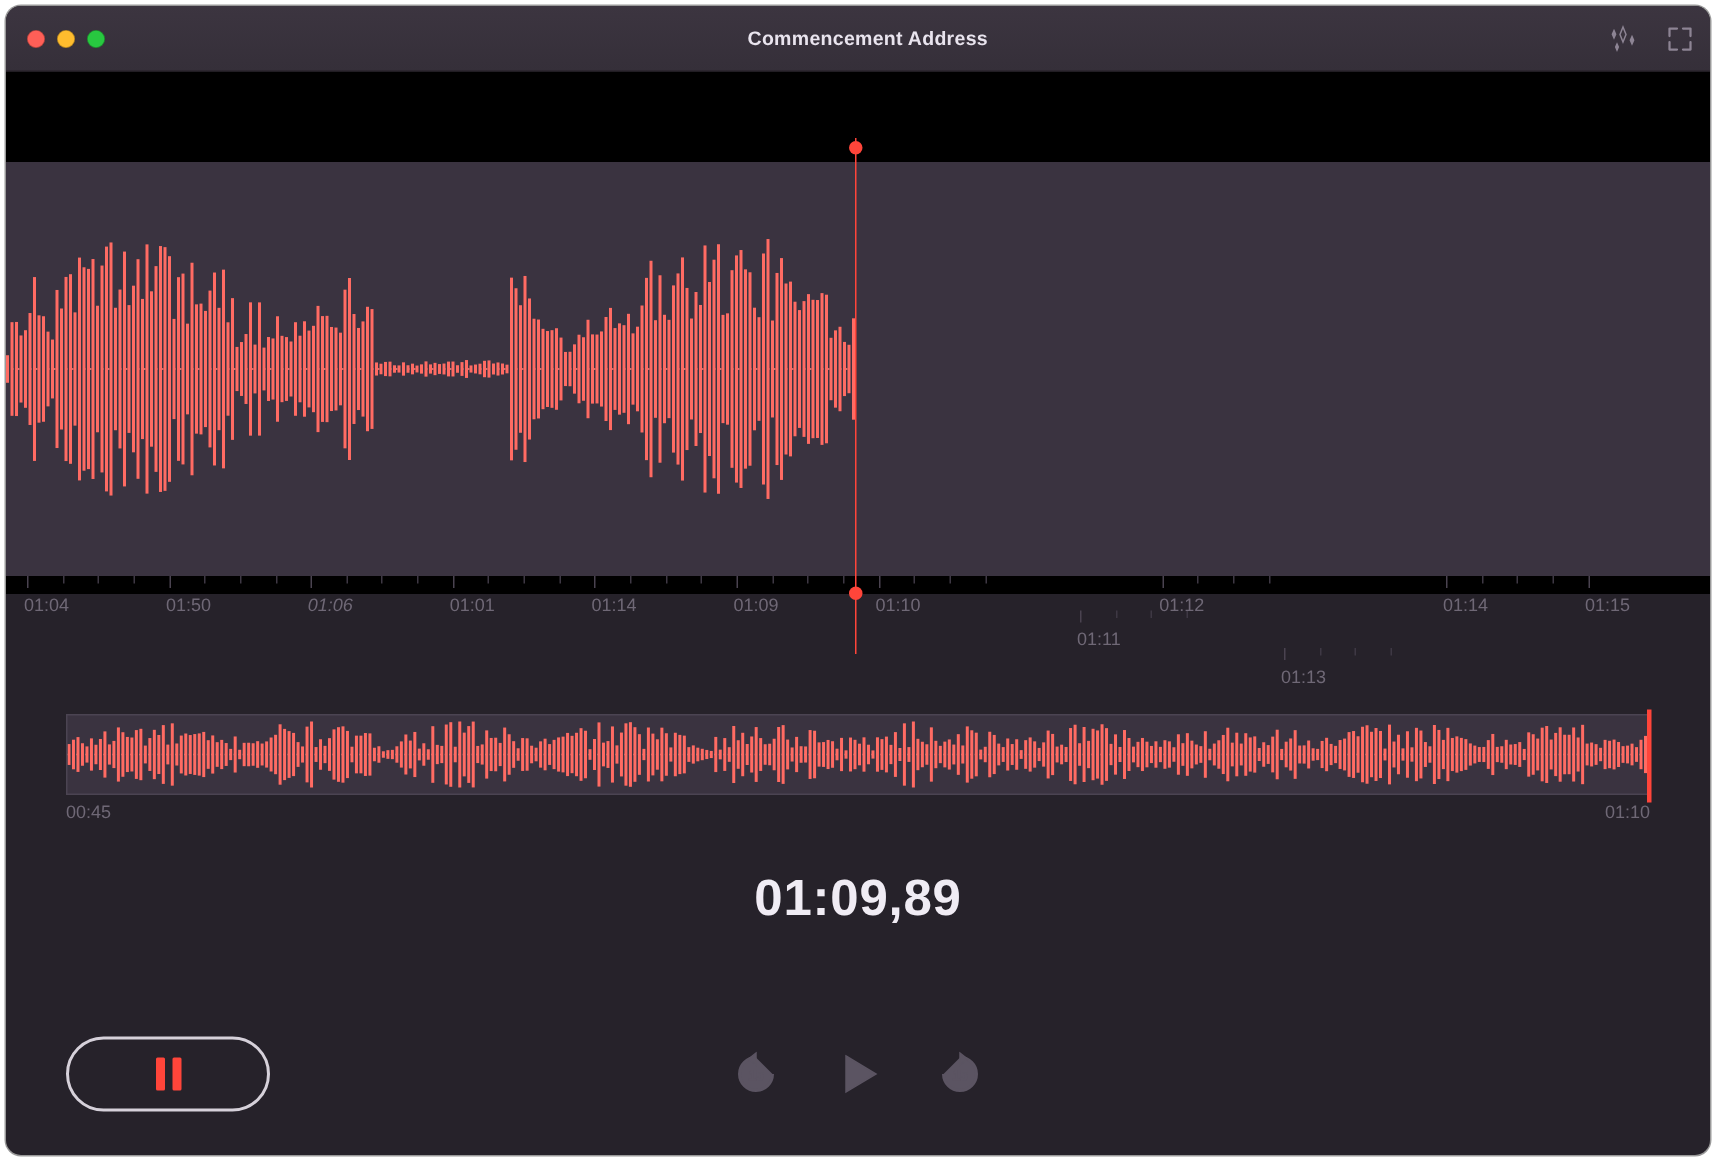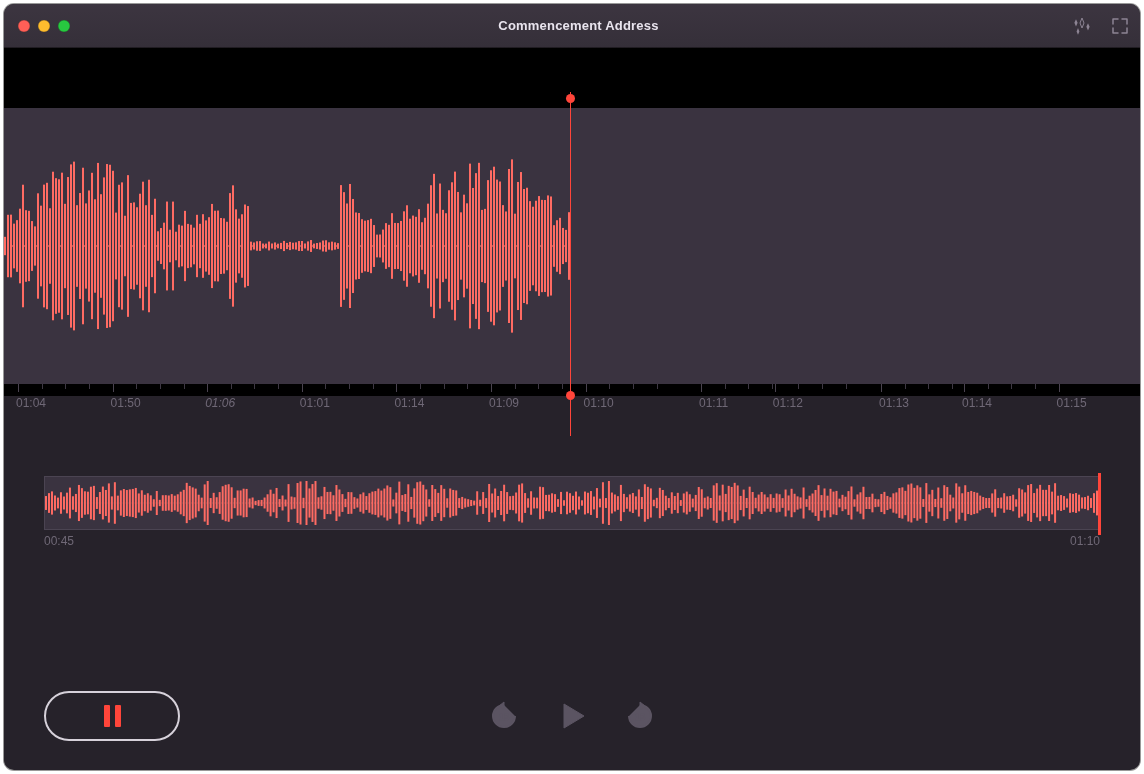--- a/index.html
+++ b/index.html
@@ -352,35 +352,35 @@
           <div class="sub" style="left: 47.3px;"></div>
           <div class="sub" style="left: 70.95px;"></div>
         </div>
         <div class="ruler-tick" style="left: 581.6px;">
           <div class="tick-line"></div>
           <div style="margin-left: -2px;">01:10</div>
           <div class="sub" style="left: 23.65px;"></div>
           <div class="sub" style="left: 47.3px;"></div>
           <div class="sub" style="left: 70.95px;"></div>
         </div>
-        <div class="ruler-tick" style="left: 697px;">
+        <div class="ruler-tick" style="left: 716px; margin-top: 23px;">
           <div class="tick-line"></div>
           <div style="margin-left: -2px;">01:11</div>
           <div class="sub" style="left: 23.65px;"></div>
           <div class="sub" style="left: 47.3px;"></div>
           <div class="sub" style="left: 70.95px;"></div>
         </div>
         <div class="ruler-tick" style="left: 770.8px;">
           <div class="tick-line"></div>
           <div style="margin-left: -2px;">01:12</div>
           <div class="sub" style="left: 23.65px;"></div>
           <div class="sub" style="left: 47.3px;"></div>
           <div class="sub" style="left: 70.95px;"></div>
         </div>
-        <div class="ruler-tick" style="left: 877px;">
+        <div class="ruler-tick" style="left: 852px; margin-top: 48px;">
           <div class="tick-line"></div>
           <div style="margin-left: -2px;">01:13</div>
           <div class="sub" style="left: 23.65px;"></div>
           <div class="sub" style="left: 47.3px;"></div>
           <div class="sub" style="left: 70.95px;"></div>
         </div>
         <div class="ruler-tick" style="left: 960px;">
           <div class="tick-line"></div>
           <div style="margin-left: -2px;">01:14</div>
           <div class="sub" style="left: 23.65px;"></div>
@@ -752,20 +752,21 @@
           <rect x="1053" y="13.59946591992523" width="2" height="24.80106816014954" fill="#ff6b63"></rect>
         </svg>
       <div class="overview-marker"></div>
     </div>
     <div class="overview-labels">
       <span>00:45</span>
       <span>01:10</span>
     </div>
   </div>
 
+  <div class="time-display">01:09,89</div>
 
   <div class="controls">
     <div class="record-btn">
       <div class="bars">
           <span></span>
           <span></span>
         </div>
     </div>
     <div class="center-controls">
       <div class="skip">

